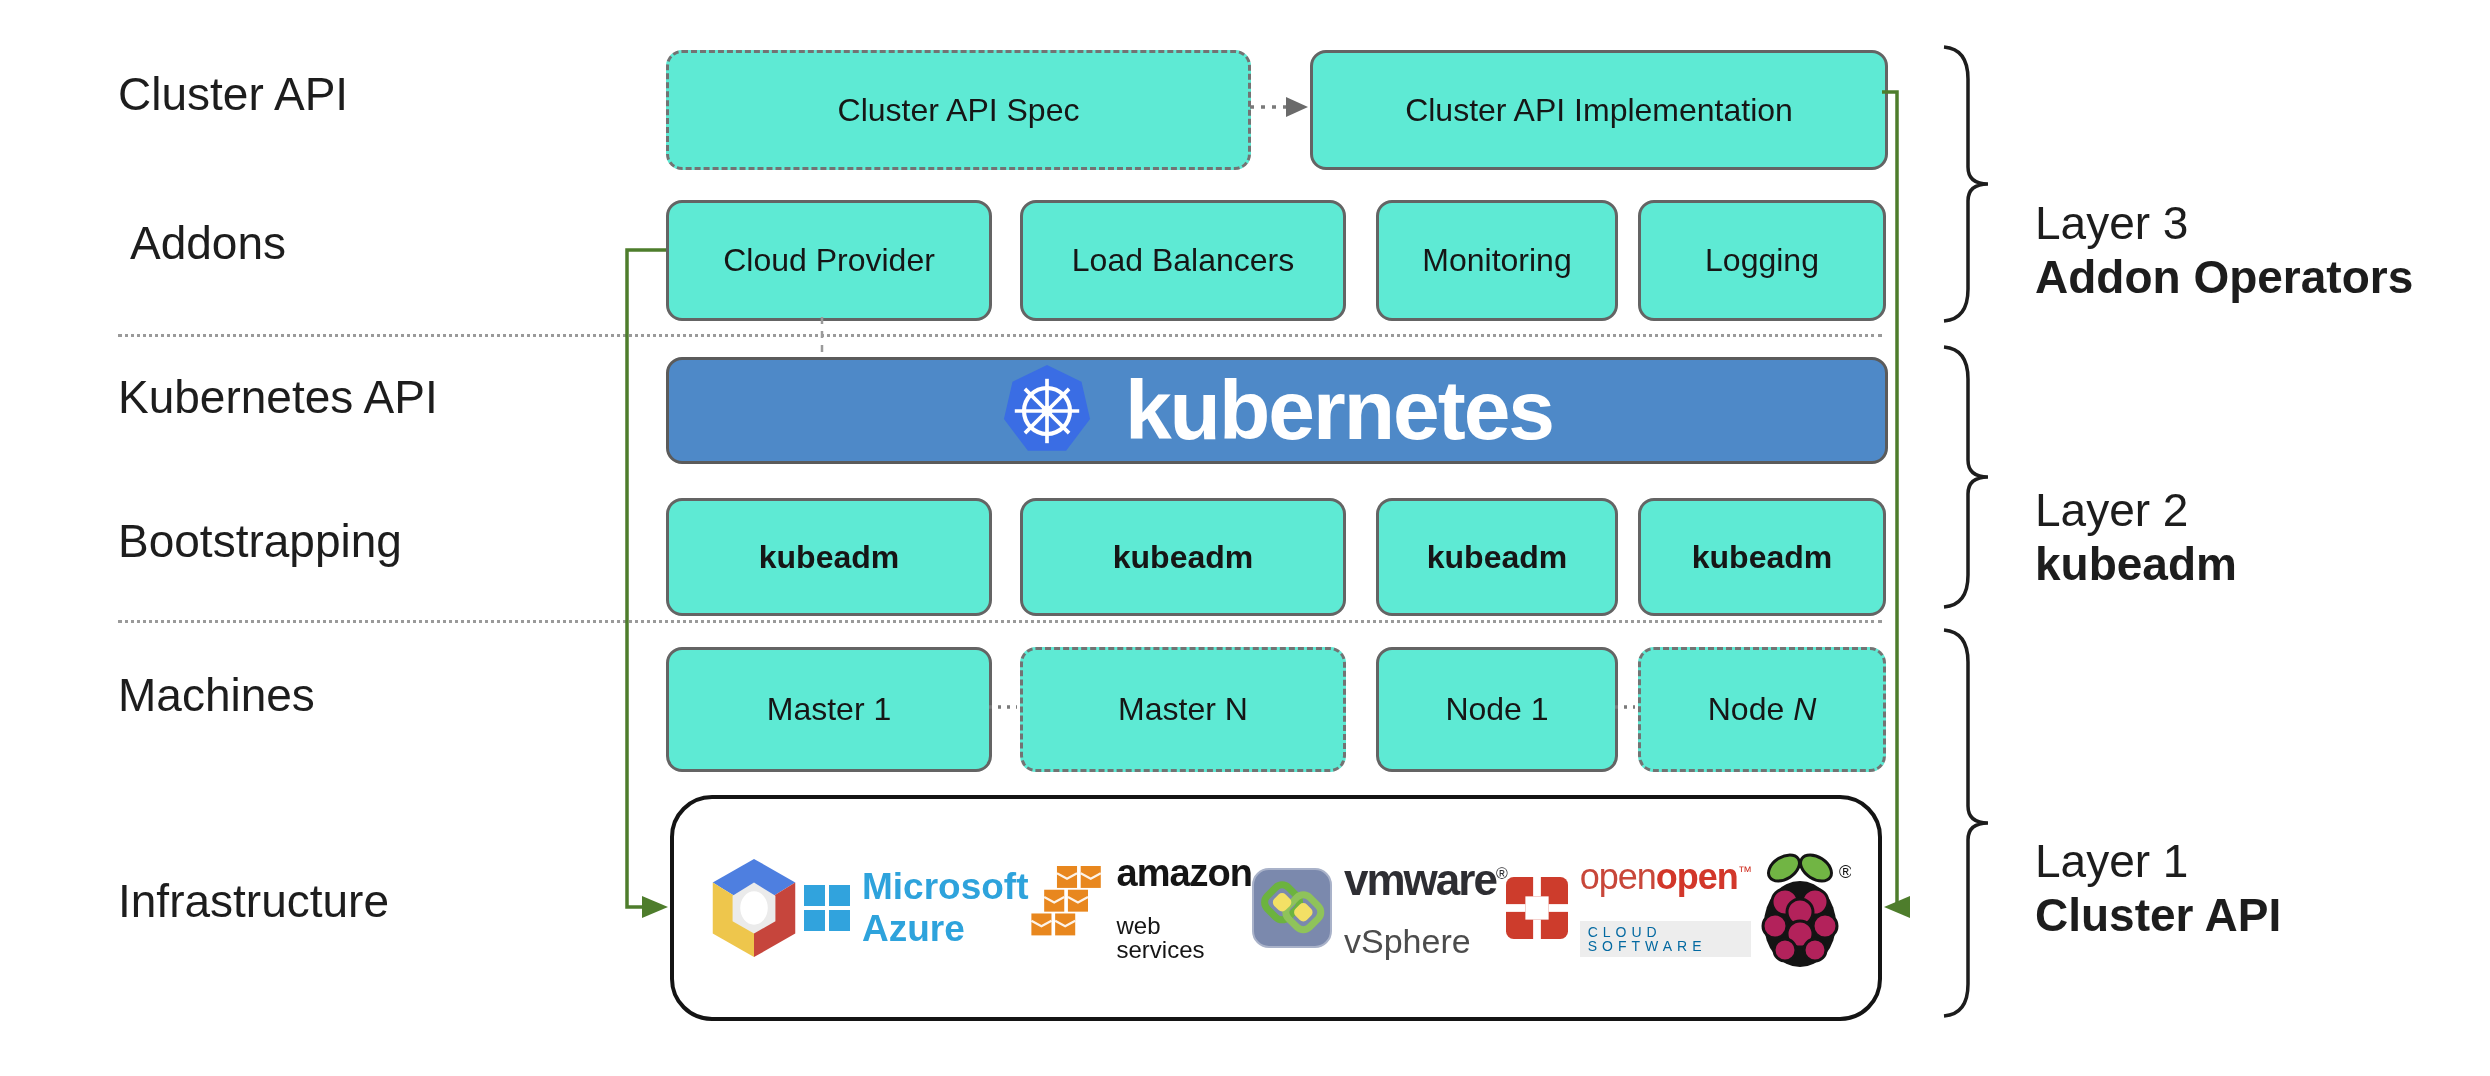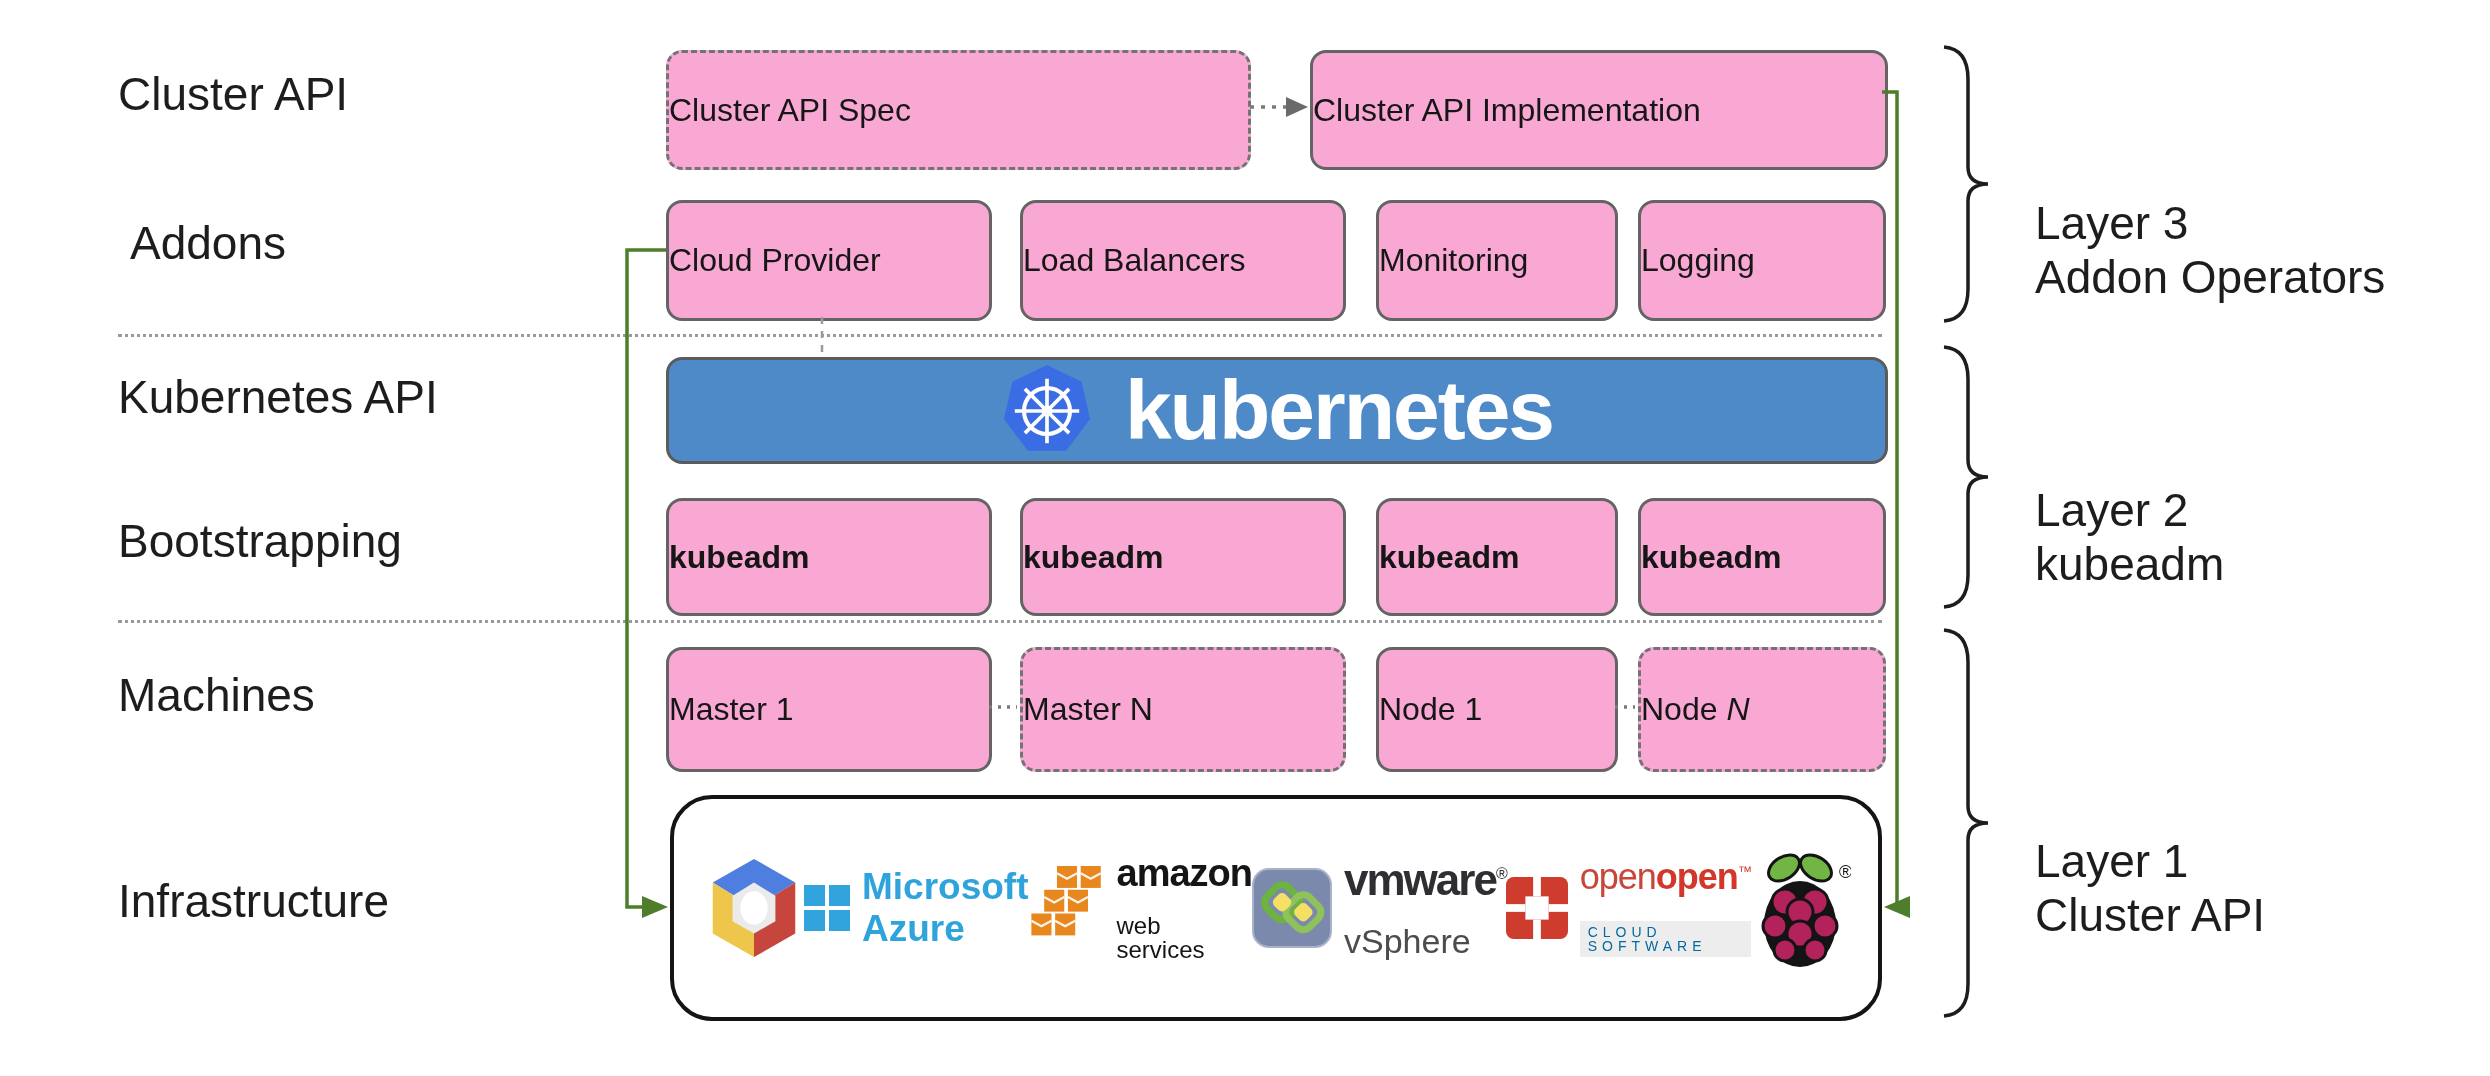--- a/index.html
+++ b/index.html
@@ -3,22 +3,22 @@
 <meta charset="utf-8">
 <style>
   html,body{margin:0;padding:0;background:#ffffff;}
   #stage{
     position:relative;width:2490px;height:1076px;background:#fff;overflow:hidden;
     font-family:"Liberation Sans", sans-serif;color:#1d1d1d;
   }
   .rail-label{position:absolute;font-size:46px;line-height:46px;color:#1d1d1d;white-space:nowrap;}
   .sep{position:absolute;left:118px;width:1764px;height:0;border-top:3px dotted #9a9a9a;}
   .box{
-    position:absolute;background:#f9a8d4;border:3px solid #646464;border-radius:16px;
-    display:flex;align-items:center;
+    position:absolute;background:#5eead4;border:3px solid #646464;border-radius:16px;
+    display:flex;align-items:center;justify-content:center;
     font-size:32px;color:#161616;white-space:nowrap;
   }
   .box.dashed{border-style:dashed;border-color:#737373;}
   .box .b{font-weight:bold;}
   .box .it{font-style:italic;}
   #banner{
     position:absolute;left:666px;top:357px;width:1216px;height:101px;
     background:#4e89c8;border:3px solid #5b5b5b;border-radius:16px;
     display:flex;align-items:center;justify-content:center;gap:32px;
   }
@@ -35,21 +35,21 @@
   .amazon-line2{font-size:24px;color:#151515;margin-top:2px;}
   .vmware-line1{font-size:44px;font-weight:bold;color:#2e2e33;letter-spacing:-2px;}
   .vmware-reg{font-size:16px;vertical-align:super;font-weight:normal;}
   .vmware-line2{font-size:34px;color:#4c4c4c;margin-top:2px;}
   .os-word{font-size:36px;letter-spacing:-1px;}
   .os-open{color:#c8473a;}
   .os-stack{color:#d2372a;font-weight:bold;}
   .os-tm{font-size:14px;color:#d2372a;vertical-align:super;}
   .os-sub{margin-top:6px;background:#ededed;color:#0369a1;font-size:14px;letter-spacing:5px;padding:4px 8px;}
   .layer-label{position:absolute;left:2035px;font-size:46px;line-height:54px;white-space:nowrap;margin-top:41px;}
-  .layer-label .l2{font-weight:normal;}
+  .layer-label .l2{font-weight:bold;}
   svg{display:block;}
   .abs{position:absolute;}
 </style>
 </head>
 <body>
 
 <div id="stage">
 
   <div class="rail-label" style="left:118px;top:71px">Cluster API</div>
   <div class="rail-label" style="left:130px;top:220px">Addons</div>

